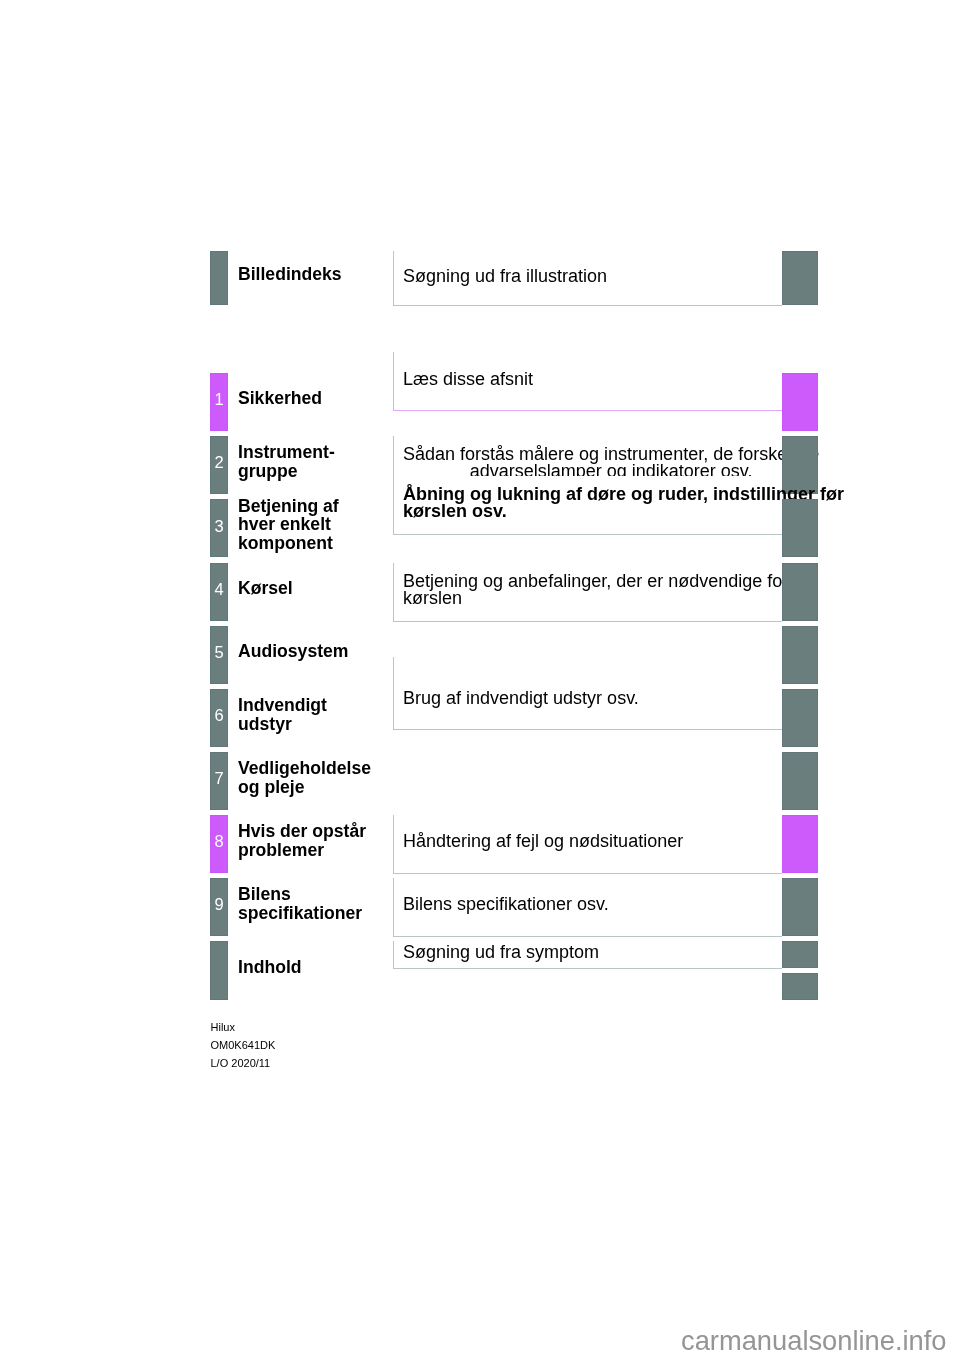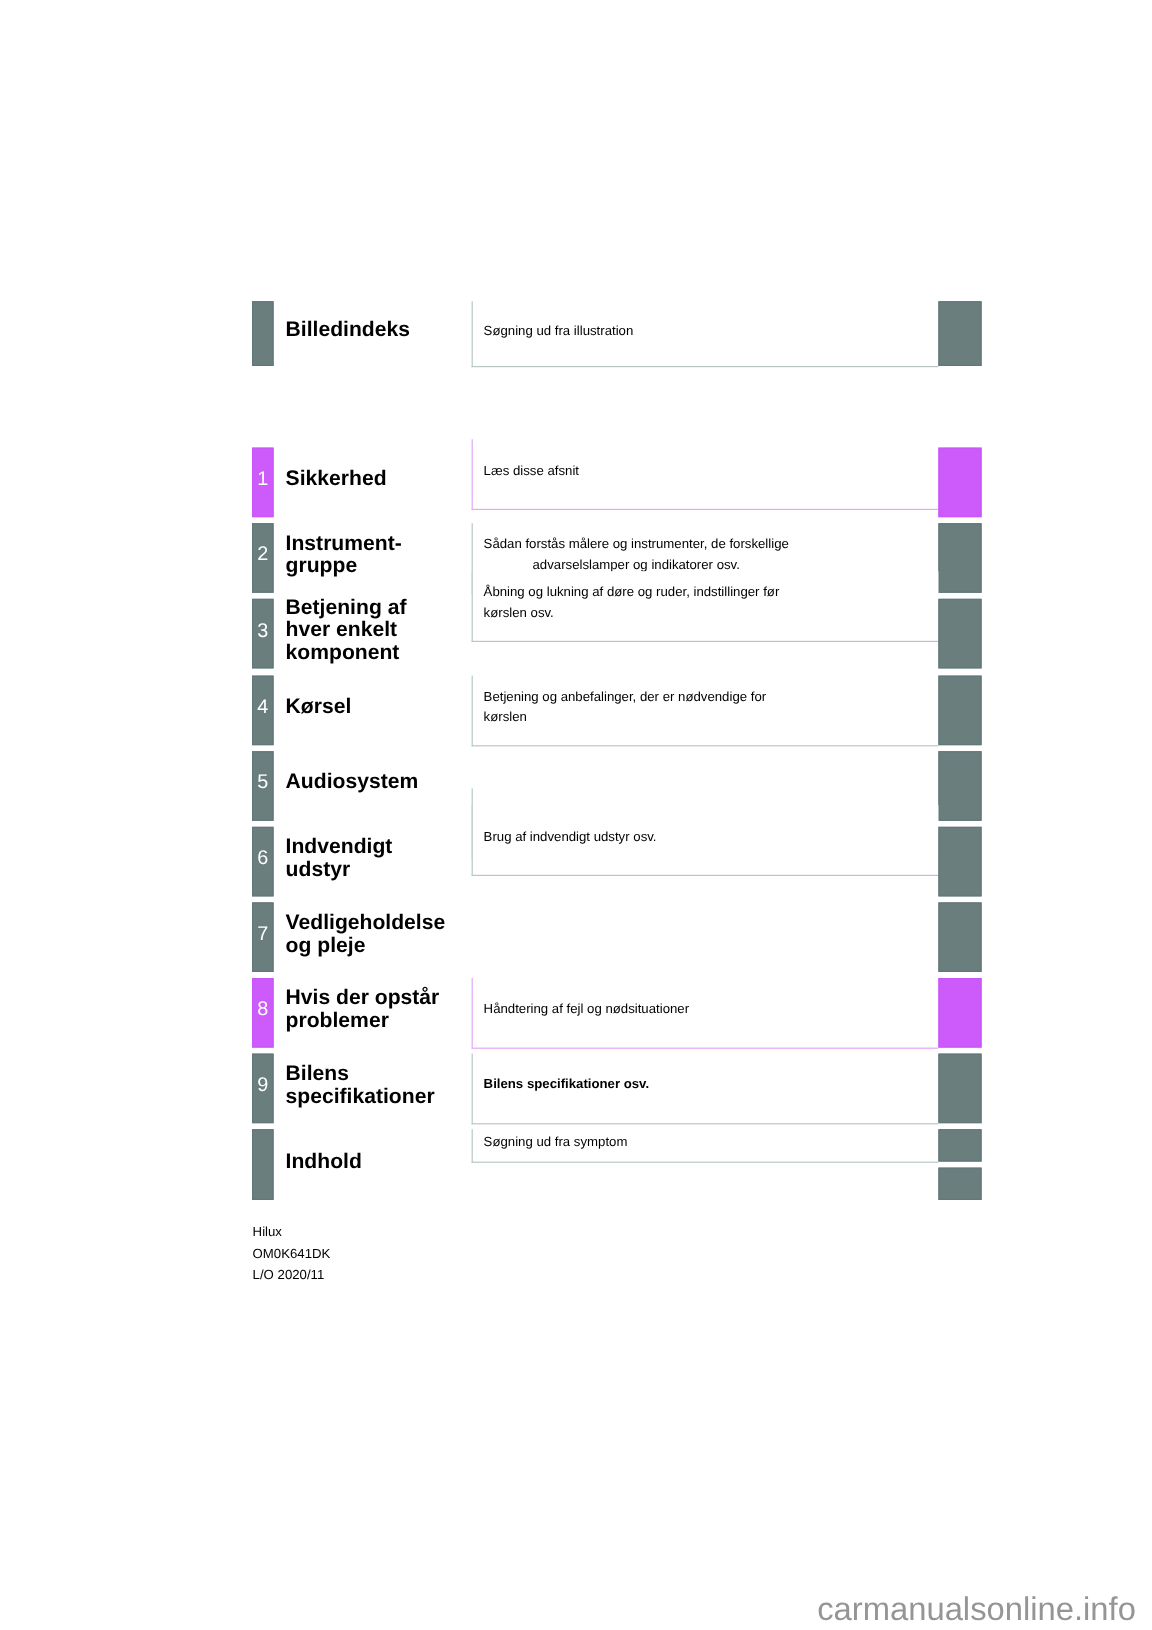--- a/index.html
+++ b/index.html
@@ -21,21 +21,21 @@
 
   
   .title{position:absolute;left:238px;font-weight:bold;font-size:17.6px;
          line-height:18.8px;color:#000000;white-space:pre;}
 
   
   .desc{position:absolute;left:393px;width:389px;box-sizing:border-box;
         border-left:1px solid #b9c6c6;border-bottom:1px solid #b9c6c6;
         background:#ffffff;}
   .desc.mag{border-left-color:#e3a8f7;border-bottom-color:#e3a8f7;}
-  .desctext{position:absolute;left:9px;font-size:11px;line-height:17.3px;
+  .desctext{position:absolute;left:9px;font-size:18px;line-height:17.3px;
             color:#000000;white-space:pre;}
 
   
   .endblk{position:absolute;left:782px;width:36px;box-sizing:border-box;
           background:#6b7e7e;border:1px solid #61777a;}
   .endblk.mag{background:#cd5bfc;border-color:#c856f8;}
 
   .footer{position:absolute;left:210.5px;font-size:11px;line-height:18px;color:#000000;}
   .wm{position:absolute;left:681px;top:1327.3px;color:#959595;
       font-size:27.3px;line-height:27.3px;}
@@ -48,41 +48,41 @@
   <div class="tab" style="top: 251.2px; height: 53.4px;"></div>
   <div class="title" style="line-height: 18.8px; top: 265.3px;">Billedindeks</div>
   <div class="desc" style="top: 251.2px; height: 54.6px;">
     <div class="desctext" style="top: 16.35px;">Søgning ud fra illustration</div>
   </div>
   <div class="endblk" style="top: 251.2px; height: 53.4px;"></div>
 
   <div class="tab mag" style="top: 372.9px; height: 58px;"></div>
   <div class="tabnum" style="top: 391.3px;">1</div>
   <div class="title" style="line-height: 18.8px; top: 389.3px;">Sikkerhed</div>
-  <div class="desc mag" style="top: 366px; height: 59.2px; padding-left: 14px;">
+  <div class="desc mag" style="top: 352px; height: 59.2px; padding-left: 14px;">
     <div class="desctext" style="top: 18.65px;">Læs disse afsnit</div>
   </div>
   <div class="endblk mag" style="top: 372.9px; height: 58px;"></div>
 
   <div class="tab" style="top: 436px; height: 58px;"></div>
   <div class="tabnum" style="top: 454.4px;">2</div>
   <div class="title" style="line-height: 19.3px; top: 443px;">Instrument-
 gruppe</div>
   <div class="desc" style="top: 436px; height: 59.2px; text-align: center;">
     <div class="desctext" style="top: 10px;">Sådan forstås målere og instrumenter, de forskellige
 advarselslamper og indikatorer osv.</div>
   </div>
   <div class="endblk" style="top: 436px; height: 58px;"></div>
 
   <div class="tab" style="top: 499.2px; height: 58px;"></div>
   <div class="tabnum" style="top: 517.6px;">3</div>
   <div class="title" style="line-height: 18.3px; top: 497.15px;">Betjening af
 hver enkelt
 komponent</div>
-  <div class="desc" style="top: 476px; height: 59.2px;">
+  <div class="desc" style="top: 476px; height: 59.2px; font-weight: bold;">
     <div class="desctext" style="top: 10px;">Åbning og lukning af døre og ruder, indstillinger før
 kørslen osv.</div>
   </div>
   <div class="endblk" style="top: 499.2px; height: 58px;"></div>
 
   <div class="tab" style="top: 562.6px; height: 58px;"></div>
   <div class="tabnum" style="top: 581px;">4</div>
   <div class="title" style="line-height: 18.8px; top: 579px;">Kørsel</div>
   <div class="desc" style="top: 562.6px; height: 59.2px;">
     <div class="desctext" style="top: 10px;">Betjening og anbefalinger, der er nødvendige for
@@ -119,21 +119,21 @@
 problemer</div>
   <div class="desc mag" style="top: 814.6px; height: 59.2px;">
     <div class="desctext" style="top: 18.65px;">Håndtering af fejl og nødsituationer</div>
   </div>
   <div class="endblk mag" style="top: 814.6px; height: 58px;"></div>
 
   <div class="tab" style="top: 877.6px; height: 58px;"></div>
   <div class="tabnum" style="top: 896px;">9</div>
   <div class="title" style="line-height: 19.3px; top: 884.6px;">Bilens
 specifikationer</div>
-  <div class="desc" style="top: 877.6px; height: 59.2px; font-weight: bold;">
+  <div class="desc" style="top: 877.6px; height: 59.2px;">
     <div class="desctext" style="top: 18.65px;">Bilens specifikationer osv.</div>
   </div>
   <div class="endblk" style="top: 877.6px; height: 58px;"></div>
 
   <div class="tab" style="top: 940.8px; height: 59.4px;"></div>
   <div class="title" style="line-height: 18.8px; top: 957.9px;">Indhold</div>
   <div class="desc" style="top: 940.8px; height: 28.55px;">
     <div class="desctext" style="top: 3.325px;">Søgning ud fra symptom</div>
   </div>
   <div class="endblk" style="top: 940.8px; height: 27.35px;"></div>

